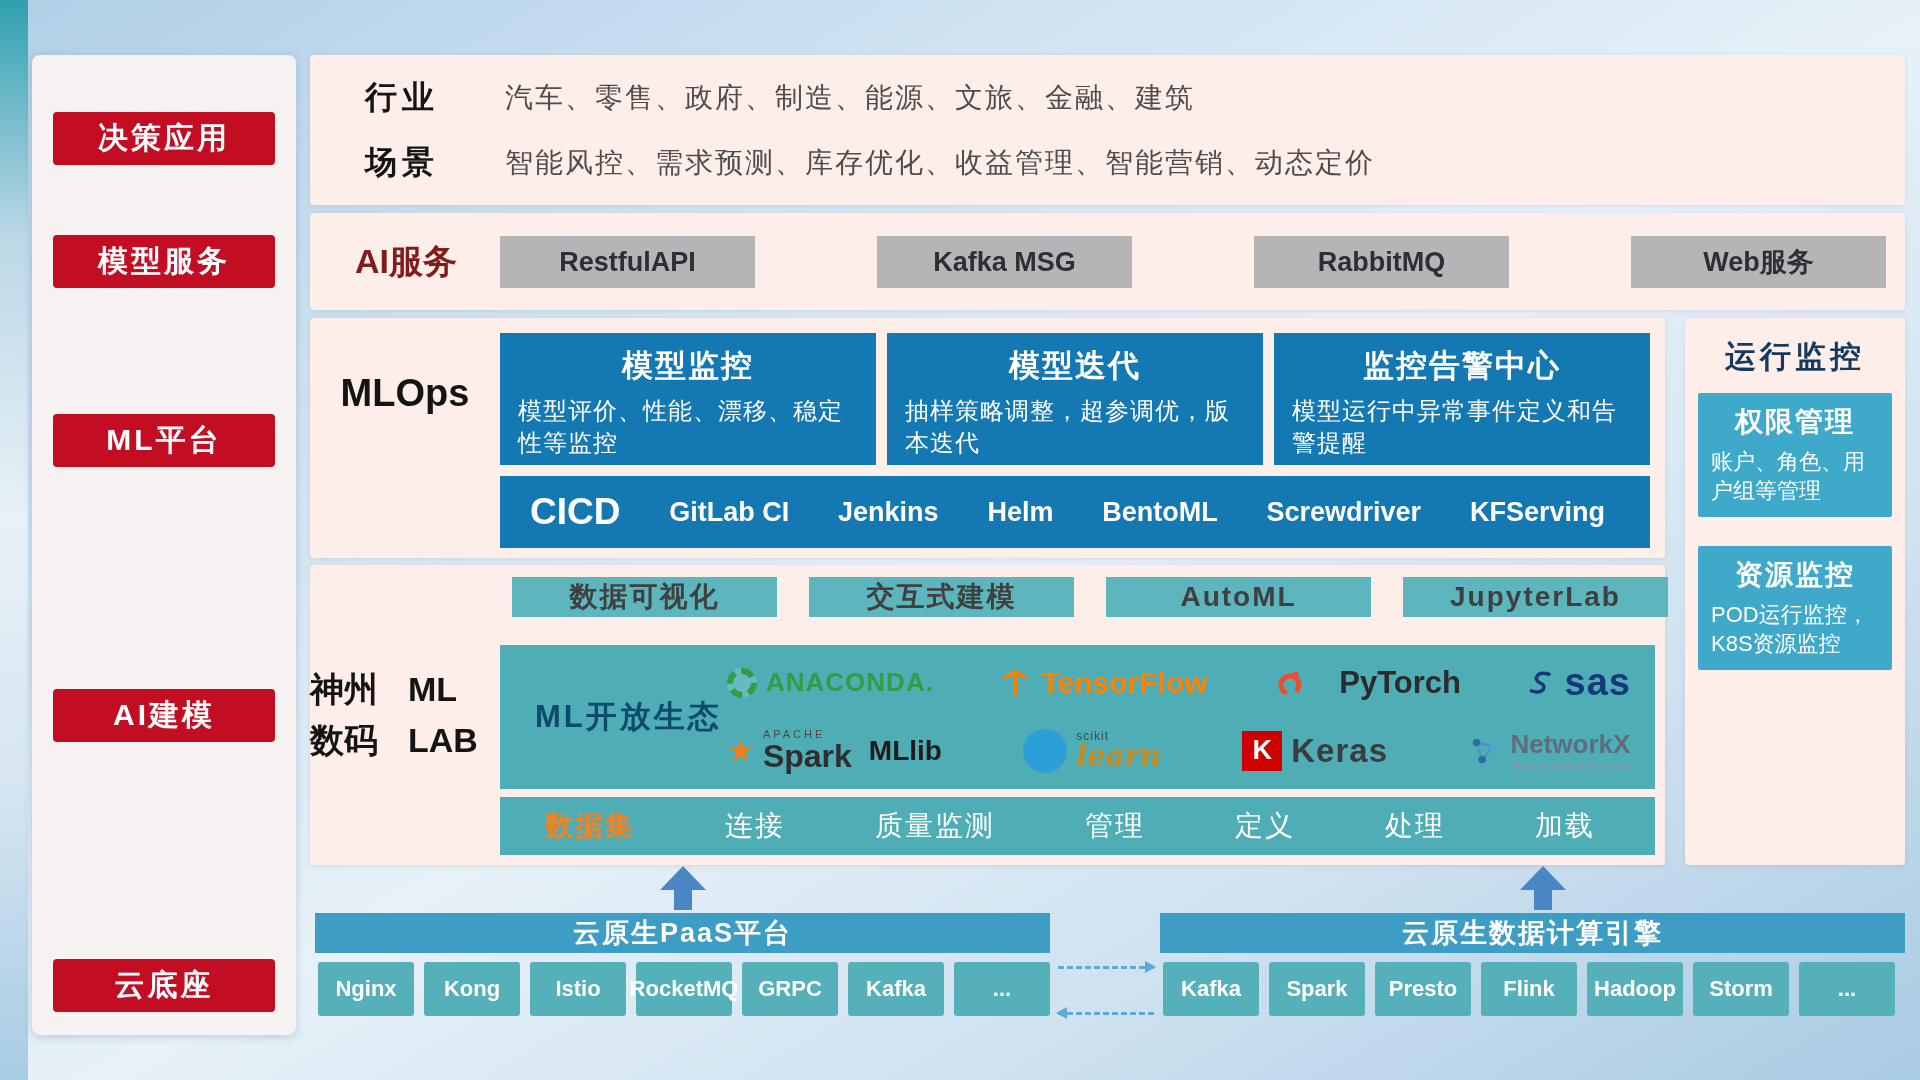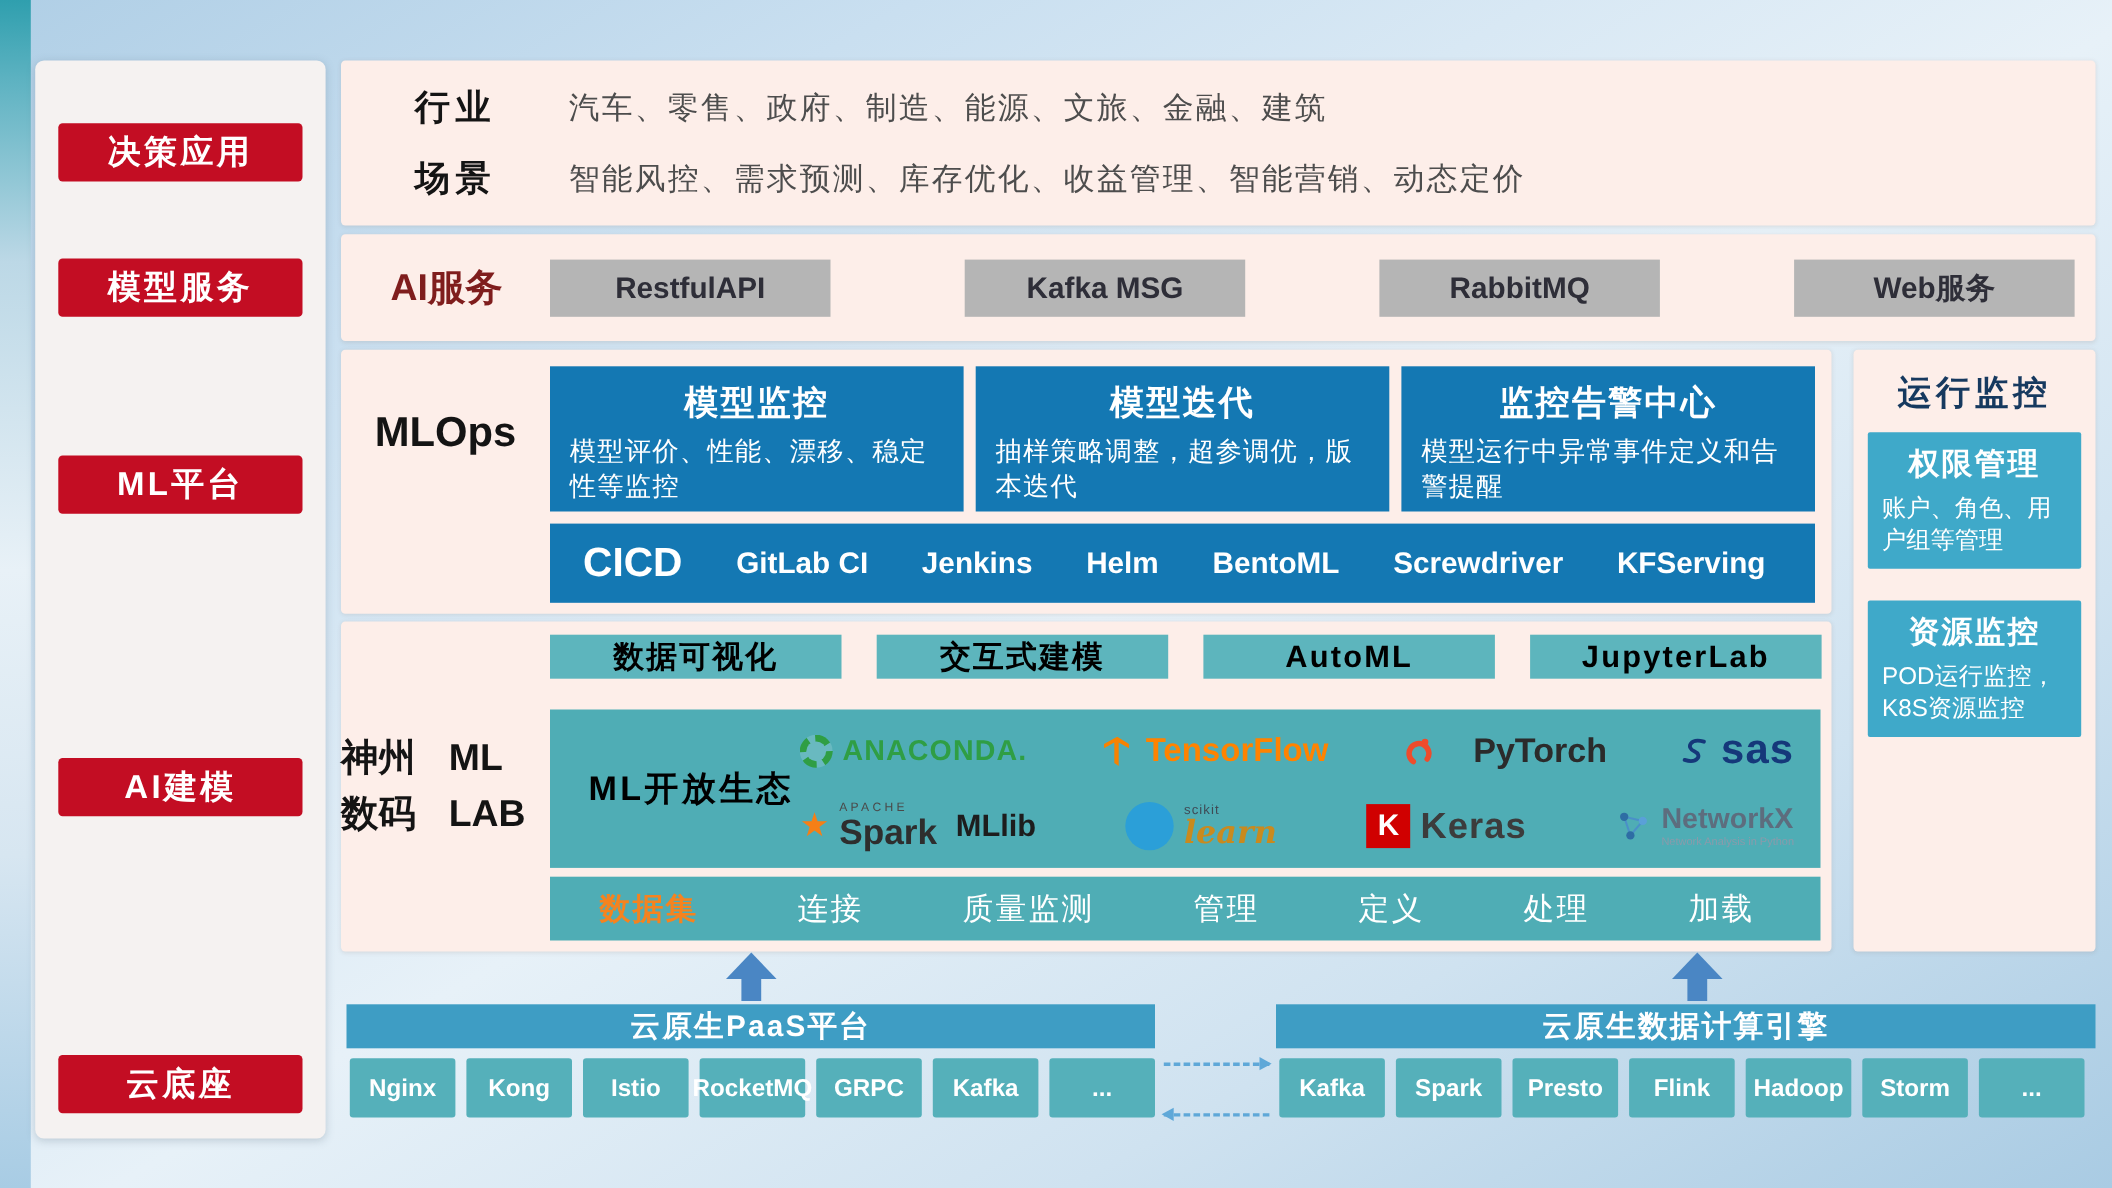--- a/index.html
+++ b/index.html
@@ -11,21 +11,21 @@
 
   .sidebar { position:absolute; left:32px; top:55px; width:264px; height:980px;
              background:#f5f2f1; border-radius:8px; box-shadow:0 2px 8px rgba(90,110,130,.28); }
   .red-btn { position:absolute; left:21px; width:222px; height:53px; background:#c30d23;
              color:#fff; font-size:30px; font-weight:bold; letter-spacing:3px; border-radius:4px;
              display:flex; align-items:center; justify-content:center; }
 
   .panel { position:absolute; background:#fdeee9; border-radius:4px; box-shadow:0 1px 4px rgba(120,100,90,.15); }
 
   
-  .ind-row { position:absolute; left:0; right:0; height:52px; display:flex; align-items:center;padding-left:12px; }
+  .ind-row { position:absolute; left:0; right:0; height:52px; display:flex; align-items:center; }
   .ind-label { margin-left:55px; width:140px; font-size:32px; font-weight:bold; color:#141414; letter-spacing:5px; }
   .ind-text { font-size:28px; color:#4d4d4d; letter-spacing:2px; }
 
   
   .svc-label { position:absolute; left:45px; top:0; height:100%; display:flex; align-items:center;
                font-size:34px; font-weight:bold; color:#7f1d1d; }
   .gray-btn { position:absolute; top:23px; width:255px; height:52px; background:#b5b5b5; color:#2e2e38;
               font-weight:bold; font-size:27px; display:flex; align-items:center; justify-content:center; }
 
   
@@ -35,25 +35,25 @@
   .bc-title { text-align:center; font-size:31px; font-weight:bold; margin-top:12px; letter-spacing:2px; }
   .bc-desc { font-size:24px; padding:8px 18px 0; line-height:1.35; letter-spacing:1px; }
   .cicd-bar { position:absolute; left:190px; top:158px; width:1150px; height:72px; background:#1478b3;
               color:#fff; display:flex; align-items:center; justify-content:space-between; padding:0 45px 0 30px; }
   .cicd-main { font-size:37px; font-weight:bold; }
   .cicd-item { font-size:27px; font-weight:bold; }
 
   
   .lab-label { position:absolute; left:0; top:0; width:190px; height:100%; display:flex; flex-direction:row;
                justify-content:center; align-items:center; font-size:34px; font-weight:bold; color:#141414; line-height:1.5; }
-  .tool-btn { position:absolute; top:12px; width:265px; height:40px; background:#5db5bd; color:#000000;
-              font-size:28px; font-weight:bold; letter-spacing:2px; display:flex; align-items:center; justify-content:center; }
+  .tool-btn { position:absolute; top:12px; width:265px; height:40px; background:#5db5bd; color:#404040;
+              font-size:28px; font-weight:bold; letter-spacing:2px; display:flex; align-items:center; justify-content:center;margin-left:12px; }
   .eco-box { position:absolute; left:190px; top:80px; width:1155px; height:144px; background:#4fadb5; }
   .eco-label { position:absolute; left:35px; top:0; height:100%; display:flex; align-items:center;
-               color:#000000; font-size:31px; font-weight:bold; letter-spacing:3px; }
+               color:#0c4a6e; font-size:31px; font-weight:bold; letter-spacing:3px; }
   .eco-logos { position:absolute; left:215px; right:12px; top:4px; bottom:4px; display:flex;
                flex-direction:column; justify-content:space-around; }
   .eco-row { display:flex; align-items:center; justify-content:space-between; padding:0 12px; }
   .logo { display:inline-flex; align-items:center; gap:9px; }
   .ana-ring { width:30px; height:30px; border:6px dashed #2f9e44; border-radius:50%; background:rgba(255,255,255,.15); }
   .ana-text { color:#2f9e44; font-weight:800; font-size:26px; letter-spacing:1px; }
   .tf-text { color:#ff8300; font-weight:bold; font-size:30px; }
   .pt-text { color:#2b2b2b; font-weight:bold; font-size:31px;margin-left:24px; }
   .sas-text { color:#15387a; font-weight:800; font-size:38px; letter-spacing:1px; }
   .spark-star { color:#f57f17; font-size:30px; line-height:1; }

